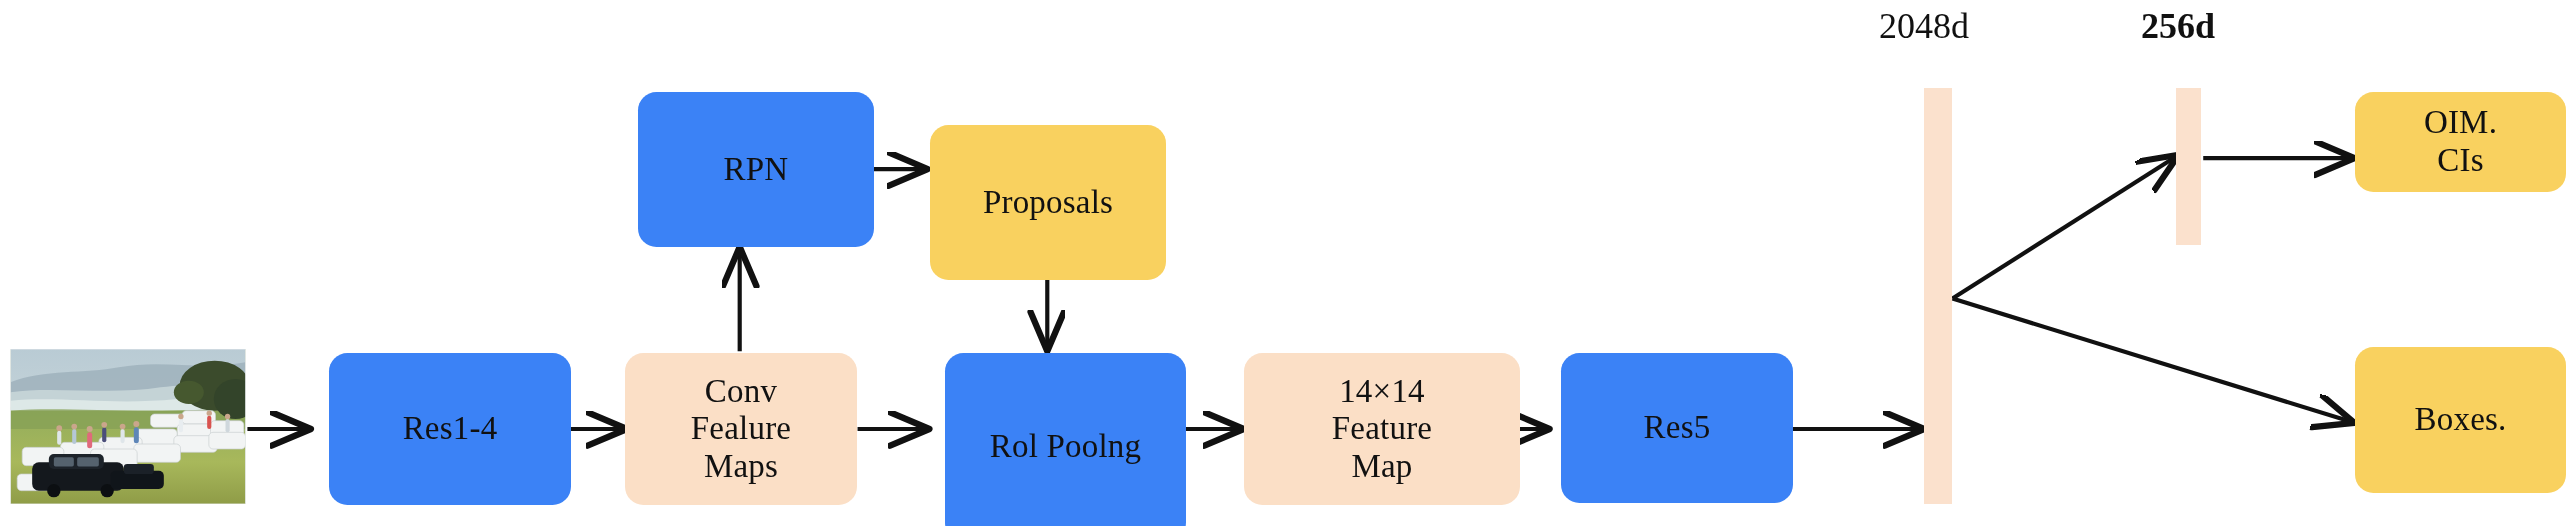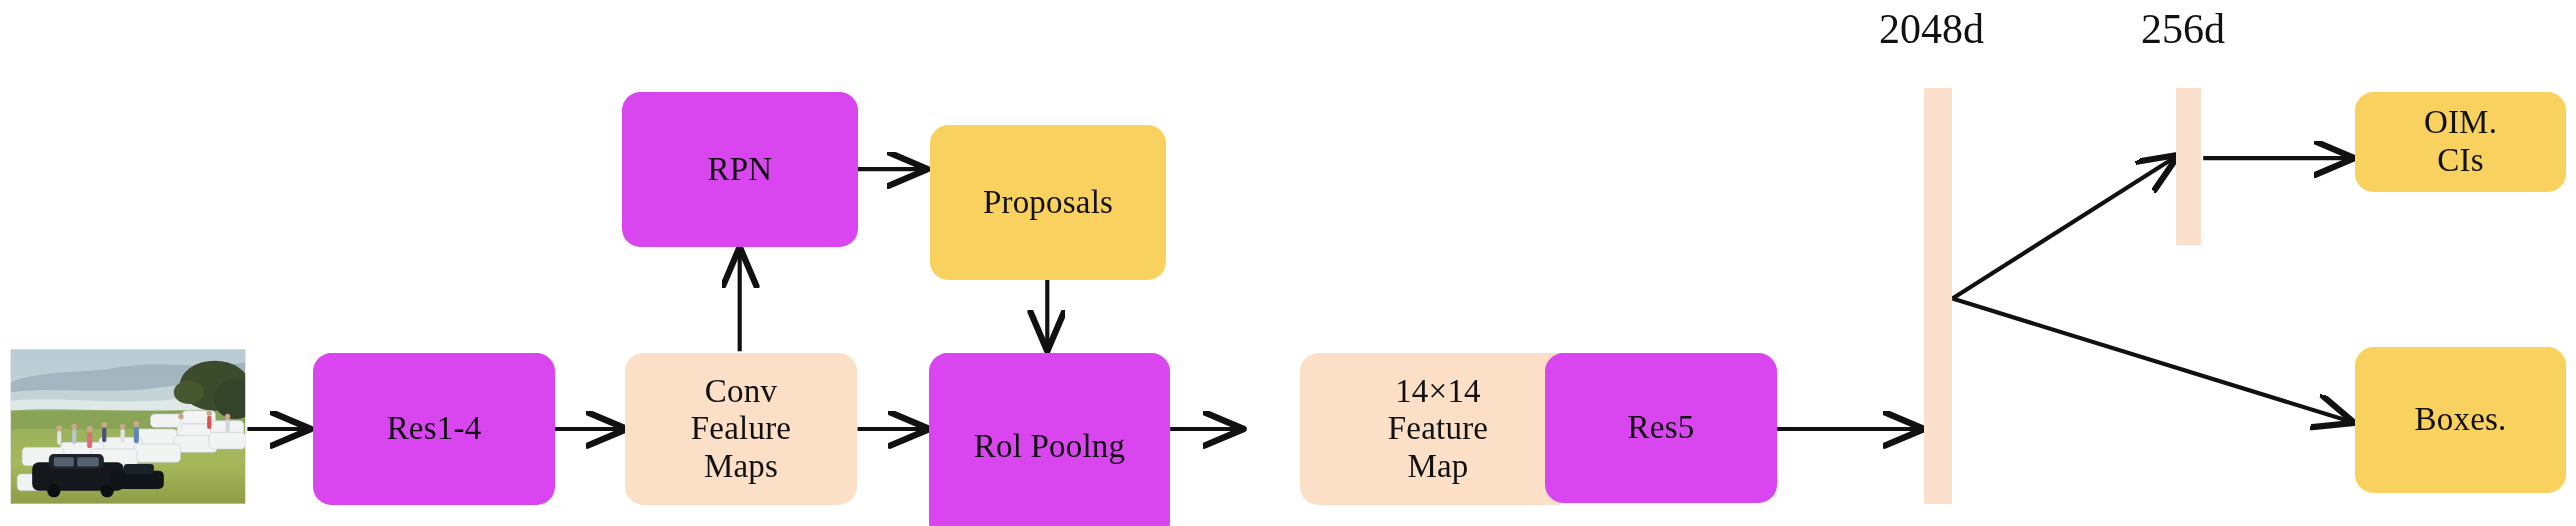--- a/index.html
+++ b/index.html
@@ -34,32 +34,32 @@
     color: #111111;
     box-sizing: border-box;
     z-index: 2;
   }
   .node-label {
     display: block;
     white-space: pre-line;
     font-size: 33px;
     letter-spacing: 0.2px;
   }
-  .blue  { background: #d946ef; }
+  .blue  { background: #3b82f6; margin-left: 16px; }
   .peach { background: #fbdfc6; text-align: center; }
   .gold  { background: #f9d15f; }
 
   .vbar {
     position: absolute;
     background: #fbe1cd;
     z-index: 1;
   }
   .dim-label {
     position: absolute;
-    font-size: 42px;
+    font-size: 36px;
     color: #111111;
     white-space: nowrap;
     z-index: 3;
   }
   .photo {
     position: absolute;
     z-index: 2;
     overflow: hidden;
     background: #8aa86a;
   }
@@ -196,21 +196,21 @@
   </div>
 
   <div class="node gold" style="left:930px; top:92px; width:236px; height:155px;margin-top:33px;">
     <span class="node-label">Proposals</span>
   </div>
 
   <div class="node blue" style="left:929px; top:353px; width:241px; height:188px;">
     <span class="node-label">Rol Poolng</span>
   </div>
 
-  <div class="node peach" style="left:1300px; top:353px; width:276px; height:152px;">
+  <div class="node peach" style="left:1244px; top:353px; width:276px; height:152px;">
     <span class="node-label">14×14
 Feature
 Map</span>
   </div>
 
   <div class="node blue" style="left:1545px; top:353px; width:232px; height:150px;">
     <span class="node-label">Res5</span>
   </div>
 
   <div class="node gold" style="left:2355px; top:92px; width:211px; height:100px;">
@@ -219,16 +219,16 @@
   </div>
 
   <div class="node gold" style="left:2355px; top:347px; width:211px; height:146px;">
     <span class="node-label">Boxes.</span>
   </div>
 
   <div class="vbar" style="left:1924px; top:88px; width:28px; height:416px;"></div>
   <div class="dim-label" style="left:1879px; top:5px;">2048d</div>
 
   <div class="vbar" style="left:2176px; top:88px; width:25px; height:157px;"></div>
-  <div class="dim-label" style="left:2141px; top:5px;">256d</div>
+  <div class="dim-label" style="left:2141px; top:5px;font-weight:bold;">256d</div>
 
 </div>
 
 
 </body></html>

